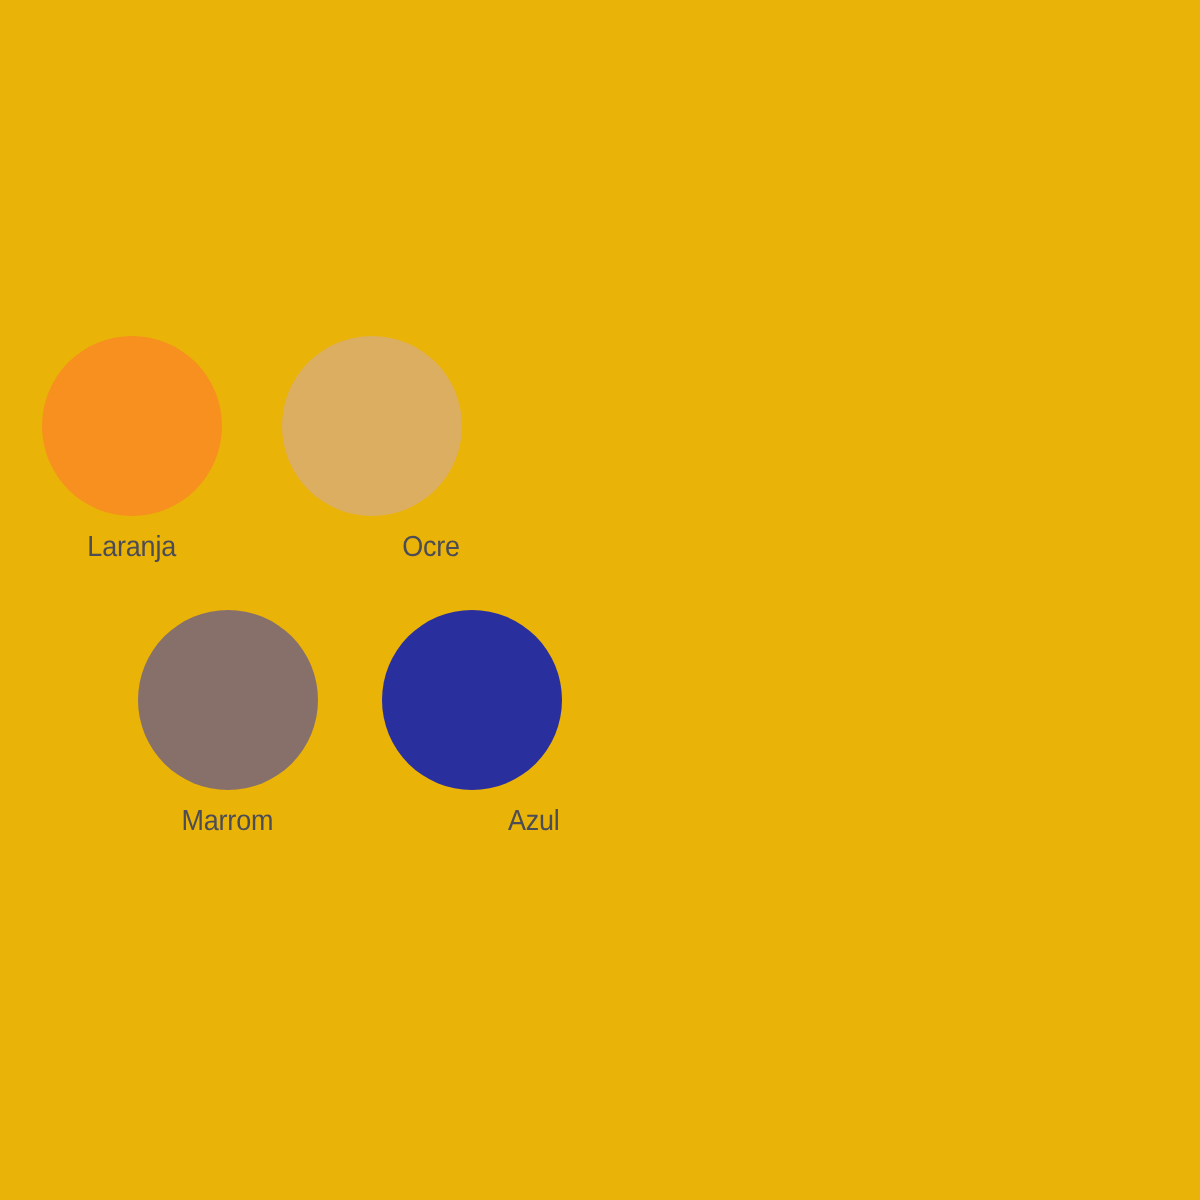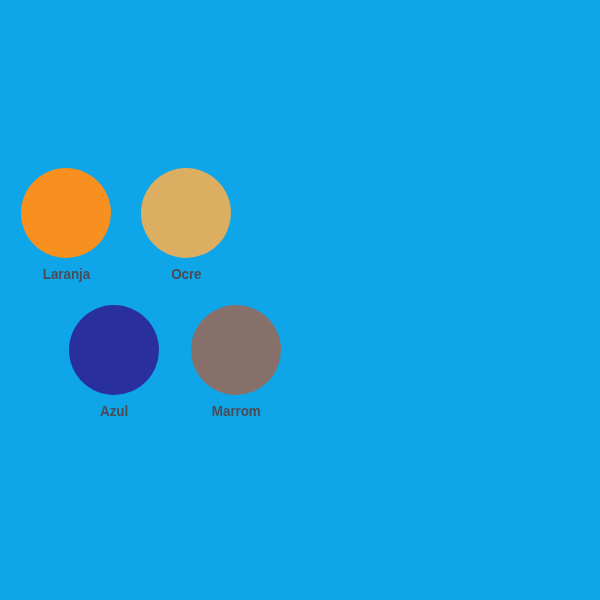--- a/index.html
+++ b/index.html
@@ -47,20 +47,21 @@
     width: 90px;
     margin-right: 30px;
   }
 
   #swatch-row-bottom .swatch {
     margin-right: 32px;
   }
 
   .swatch:last-child {
     margin-right: 0;
+    align-items: flex-end;
   }
 
   .swatch-disc {
     width: 90px;
     height: 90px;
     border-radius: 50%;
     flex: 0 0 auto;
   }
 
   .swatch-label {
@@ -72,21 +73,21 @@
     color: #4c4c55;
     white-space: nowrap;
     text-align: center;
     transform: scaleX(0.93);
     transform-origin: center;
   }
 </style>
 </head>
 <body>
 
-<div id="palette-board" style="background: #0ea5e9; font-weight: bold;">
+<div id="palette-board" style="background: #eab308;">
 
   <div class="swatch-row" id="swatch-row-top">
 
     <div class="swatch">
       <div class="swatch-disc" style="background-color: rgb(247, 144, 30);"></div>
       <div class="swatch-label" style="color: rgb(76, 76, 85);">Laranja</div>
     </div>
 
 
 
@@ -95,25 +96,25 @@
       <div class="swatch-disc" style="background-color: rgb(220, 174, 97);"></div>
       <div class="swatch-label" style="color: rgb(76, 76, 85);">Ocre</div>
     </div>
 
   </div>
 
   <div class="swatch-row" id="swatch-row-bottom">
 
 
     <div class="swatch">
-      <div class="swatch-disc" style="background-color: rgb(42, 47, 158);"></div>
-      <div class="swatch-label" style="color: rgb(76, 76, 85);">Azul</div>
+      <div class="swatch-disc" style="background-color: rgb(136, 112, 106);"></div>
+      <div class="swatch-label" style="color: rgb(76, 76, 85);">Marrom</div>
     </div>
 
     <div class="swatch">
-      <div class="swatch-disc" style="background-color: rgb(136, 112, 106);"></div>
-      <div class="swatch-label" style="color: rgb(76, 76, 85);">Marrom</div>
+      <div class="swatch-disc" style="background-color: rgb(42, 47, 158);"></div>
+      <div class="swatch-label" style="color: rgb(76, 76, 85);">Azul</div>
     </div>
 
 
   </div>
 
 </div>
 
 </body></html>

